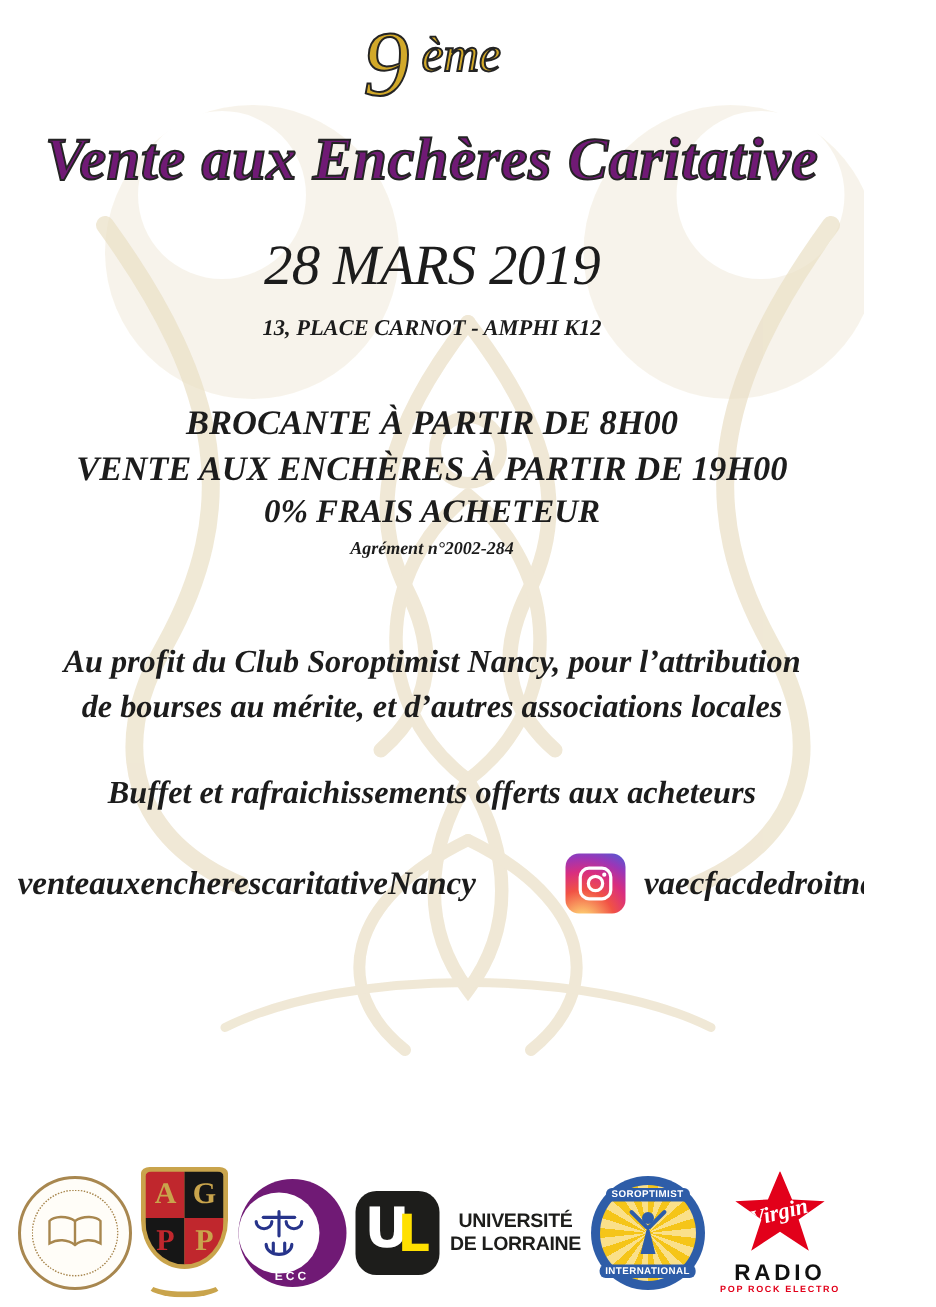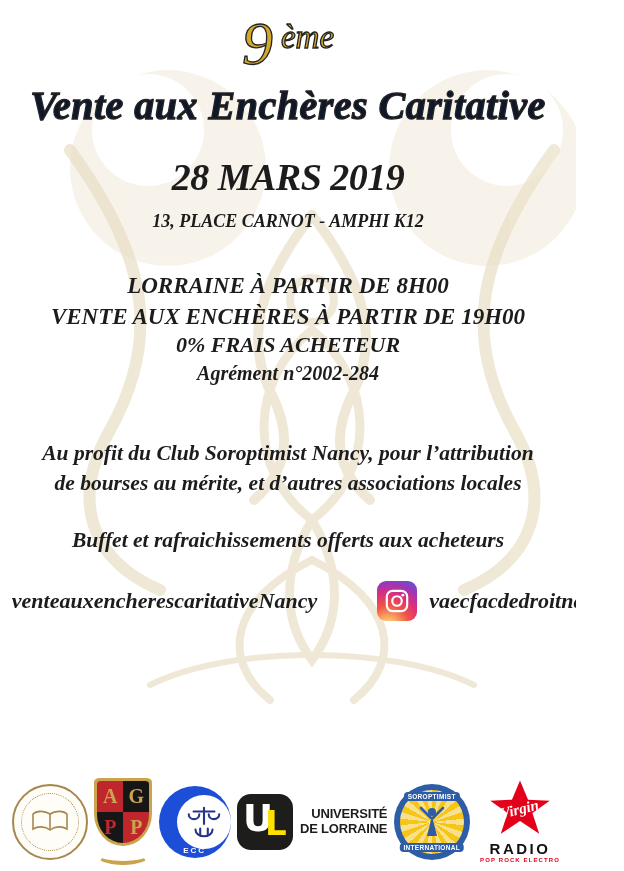--- a/index.html
+++ b/index.html
@@ -6,29 +6,29 @@
   .poster{position:relative;width:576px;height:871px;overflow:hidden;background:#ffffff;
     font-family:"Liberation Serif","DejaVu Serif",serif;color:#1c1c1c;}
   .bg{position:absolute;left:0;top:0;z-index:0;}
   .content{position:relative;z-index:1;text-align:center;padding-top:12px;}
 
   .edition{font-style:italic;color:#D2A92A;-webkit-text-stroke:1.3px #242424;line-height:1;}
   .edition .num{font-size:62px;}
   .edition .suf{font-size:33px;margin-left:8px;vertical-align:16px;}
 
   .title{margin:8px 0 0;font-style:italic;font-weight:600;font-size:40px;line-height:1.18;
-    color:#0f172a;-webkit-text-stroke:1.3px #242424;letter-spacing:.5px;}
+    color:#701a75;-webkit-text-stroke:1.3px #242424;letter-spacing:.5px;}
   .title span{display:block;}
 
-  .date{margin-top:26px;font-style:italic;font-weight:700;font-size:38px;letter-spacing:-.5px;}
-  .address{margin-top:12px;font-style:italic;font-weight:700;font-size:18px;}
+  .date{margin-top:26px;font-style:italic;font-weight:400;font-size:38px;letter-spacing:-.5px;}
+  .address{margin-top:12px;font-style:italic;font-weight:700;font-size:15px;}
   .schedule{margin-top:38px;font-style:italic;font-weight:700;font-size:23px;line-height:1.35;}
   .fees{font-style:italic;font-weight:700;font-size:22px;}
   .direction{margin-top:2px;font-style:italic;font-weight:600;font-size:21.5px;line-height:1.35;}
-  .license{margin-top:4px;font-style:italic;font-weight:600;font-size:20px;}
+  .license{margin-top:4px;font-style:italic;font-weight:600;font-size:12px;}
   .beneficiary{margin-top:53px;font-style:italic;font-weight:600;font-size:21.5px;line-height:1.4;}
   .buffet{margin-top:30px;font-style:italic;font-weight:600;font-size:21.5px;}
 
   .social-row{margin-top:28px;display:flex;justify-content:center;align-items:center;gap:60px;}
   .social{display:flex;align-items:center;gap:12px;font-style:italic;font-weight:600;font-size:22px;}
   .fb-icon{width:40px;height:40px;border-radius:8px;background:#4267B2;color:#fff;overflow:hidden;
     display:flex;align-items:flex-end;justify-content:center;font-style:normal;
     font-family:"Liberation Sans",sans-serif;font-weight:700;font-size:37px;line-height:.92;}
   .ig-icon{width:40px;height:40px;border-radius:9px;display:flex;align-items:center;justify-content:center;
     background:radial-gradient(circle at 28% 115%, #FED373 8%, #F15245 40%, #D92E7F 62%, #9B36B7 80%, #515BD4 98%);}
@@ -44,32 +44,32 @@
   .shield{width:58px;height:68px;background:#C9A44C;border-radius:10% 10% 50% 50%/6% 6% 48% 48%;padding:3px;box-sizing:border-box;}
   .shield-in{width:100%;height:100%;border-radius:8% 8% 50% 50%/5% 5% 46% 46%;overflow:hidden;
     display:grid;grid-template-columns:1fr 1fr;grid-template-rows:1fr 1fr;}
   .q{display:flex;align-items:center;justify-content:center;font-weight:700;font-size:20px;}
   .q1{background:#C0272D;color:#C9A44C;}
   .q2{background:#161616;color:#C9A44C;}
   .q3{background:#161616;color:#C0272D;}
   .q4{background:#C0272D;color:#C9A44C;}
   .laurel{width:46px;height:11px;border:3px solid transparent;border-bottom:4px solid #C9A44C;border-radius:50%;margin-top:1px;}
 
-  .ecc{width:72px;height:72px;border-radius:50%;background:#1d4ed8;position:relative;
-    display:flex;align-items:flex-end;justify-content:center;}
+  .ecc{width:72px;height:72px;border-radius:50%;background:#701a75;position:relative;
+    display:flex;align-items:flex-start;justify-content:center;}
   .ecc-in{width:54px;height:54px;border-radius:50%;background:#fff;display:flex;align-items:center;justify-content:center;}
   .ecc-label{position:absolute;bottom:3px;left:0;right:0;text-align:center;color:#fff;
     font-family:"Liberation Sans",sans-serif;font-size:8px;font-weight:700;letter-spacing:2px;}
 
   .ul{flex-direction:row;display:flex;align-items:center;gap:7px;}
   .ul-mark{width:56px;height:56px;border-radius:14px;background:#1D1D1B;position:relative;
     font-family:"DejaVu Sans",sans-serif;font-weight:700;}
   .ul-u{position:absolute;left:6px;top:3px;color:#fff;font-size:37px;}
   .ul-l{position:absolute;left:28px;top:9px;color:#FFE000;font-size:34px;}
-  .ul-text{text-align:right;font-family:"Liberation Sans",sans-serif;font-weight:700;font-size:13px;
+  .ul-text{text-align:center;font-family:"Liberation Sans",sans-serif;font-weight:700;font-size:13px;
     line-height:1.1;color:#1D1D1B;letter-spacing:-.2px;}
 
   .sorop{width:76px;height:76px;border-radius:50%;background:#2E5DA8;position:relative;
     display:flex;align-items:center;justify-content:center;}
   .sorop-in{width:64px;height:64px;border-radius:50%;
     background:repeating-conic-gradient(from 0deg,#F5C518 0deg 12deg,#FAE08A 12deg 24deg);
     display:flex;align-items:center;justify-content:center;}
   .sorop-banner{position:absolute;left:50%;transform:translateX(-50%);background:#2E5DA8;color:#fff;
     font-family:"Liberation Sans",sans-serif;font-size:6.5px;font-weight:700;letter-spacing:.3px;
     padding:1px 4px;border-radius:4px;white-space:nowrap;}
@@ -117,21 +117,21 @@
     </div>
 
     <h1 class="title">
       <span>Vente aux Enchères Caritative</span>
     </h1>
 
     <div class="date">28 MARS 2019</div>
     <div class="address">13, PLACE CARNOT - AMPHI K12</div>
 
     <div class="schedule">
-      <div>LORRAINE À PARTIR DE 8H00</div>
+      <div>BROCANTE À PARTIR DE 8H00</div>
       <div>VENTE AUX ENCHÈRES À PARTIR DE 19H00</div>
     </div>
 
     <div class="fees">0% FRAIS ACHETEUR</div>
 
 
     <div class="license">Agrément n°2002-284</div>
 
     <div class="beneficiary">
       <div>Au profit du Club Soroptimist Nancy, pour l’attribution</div>

